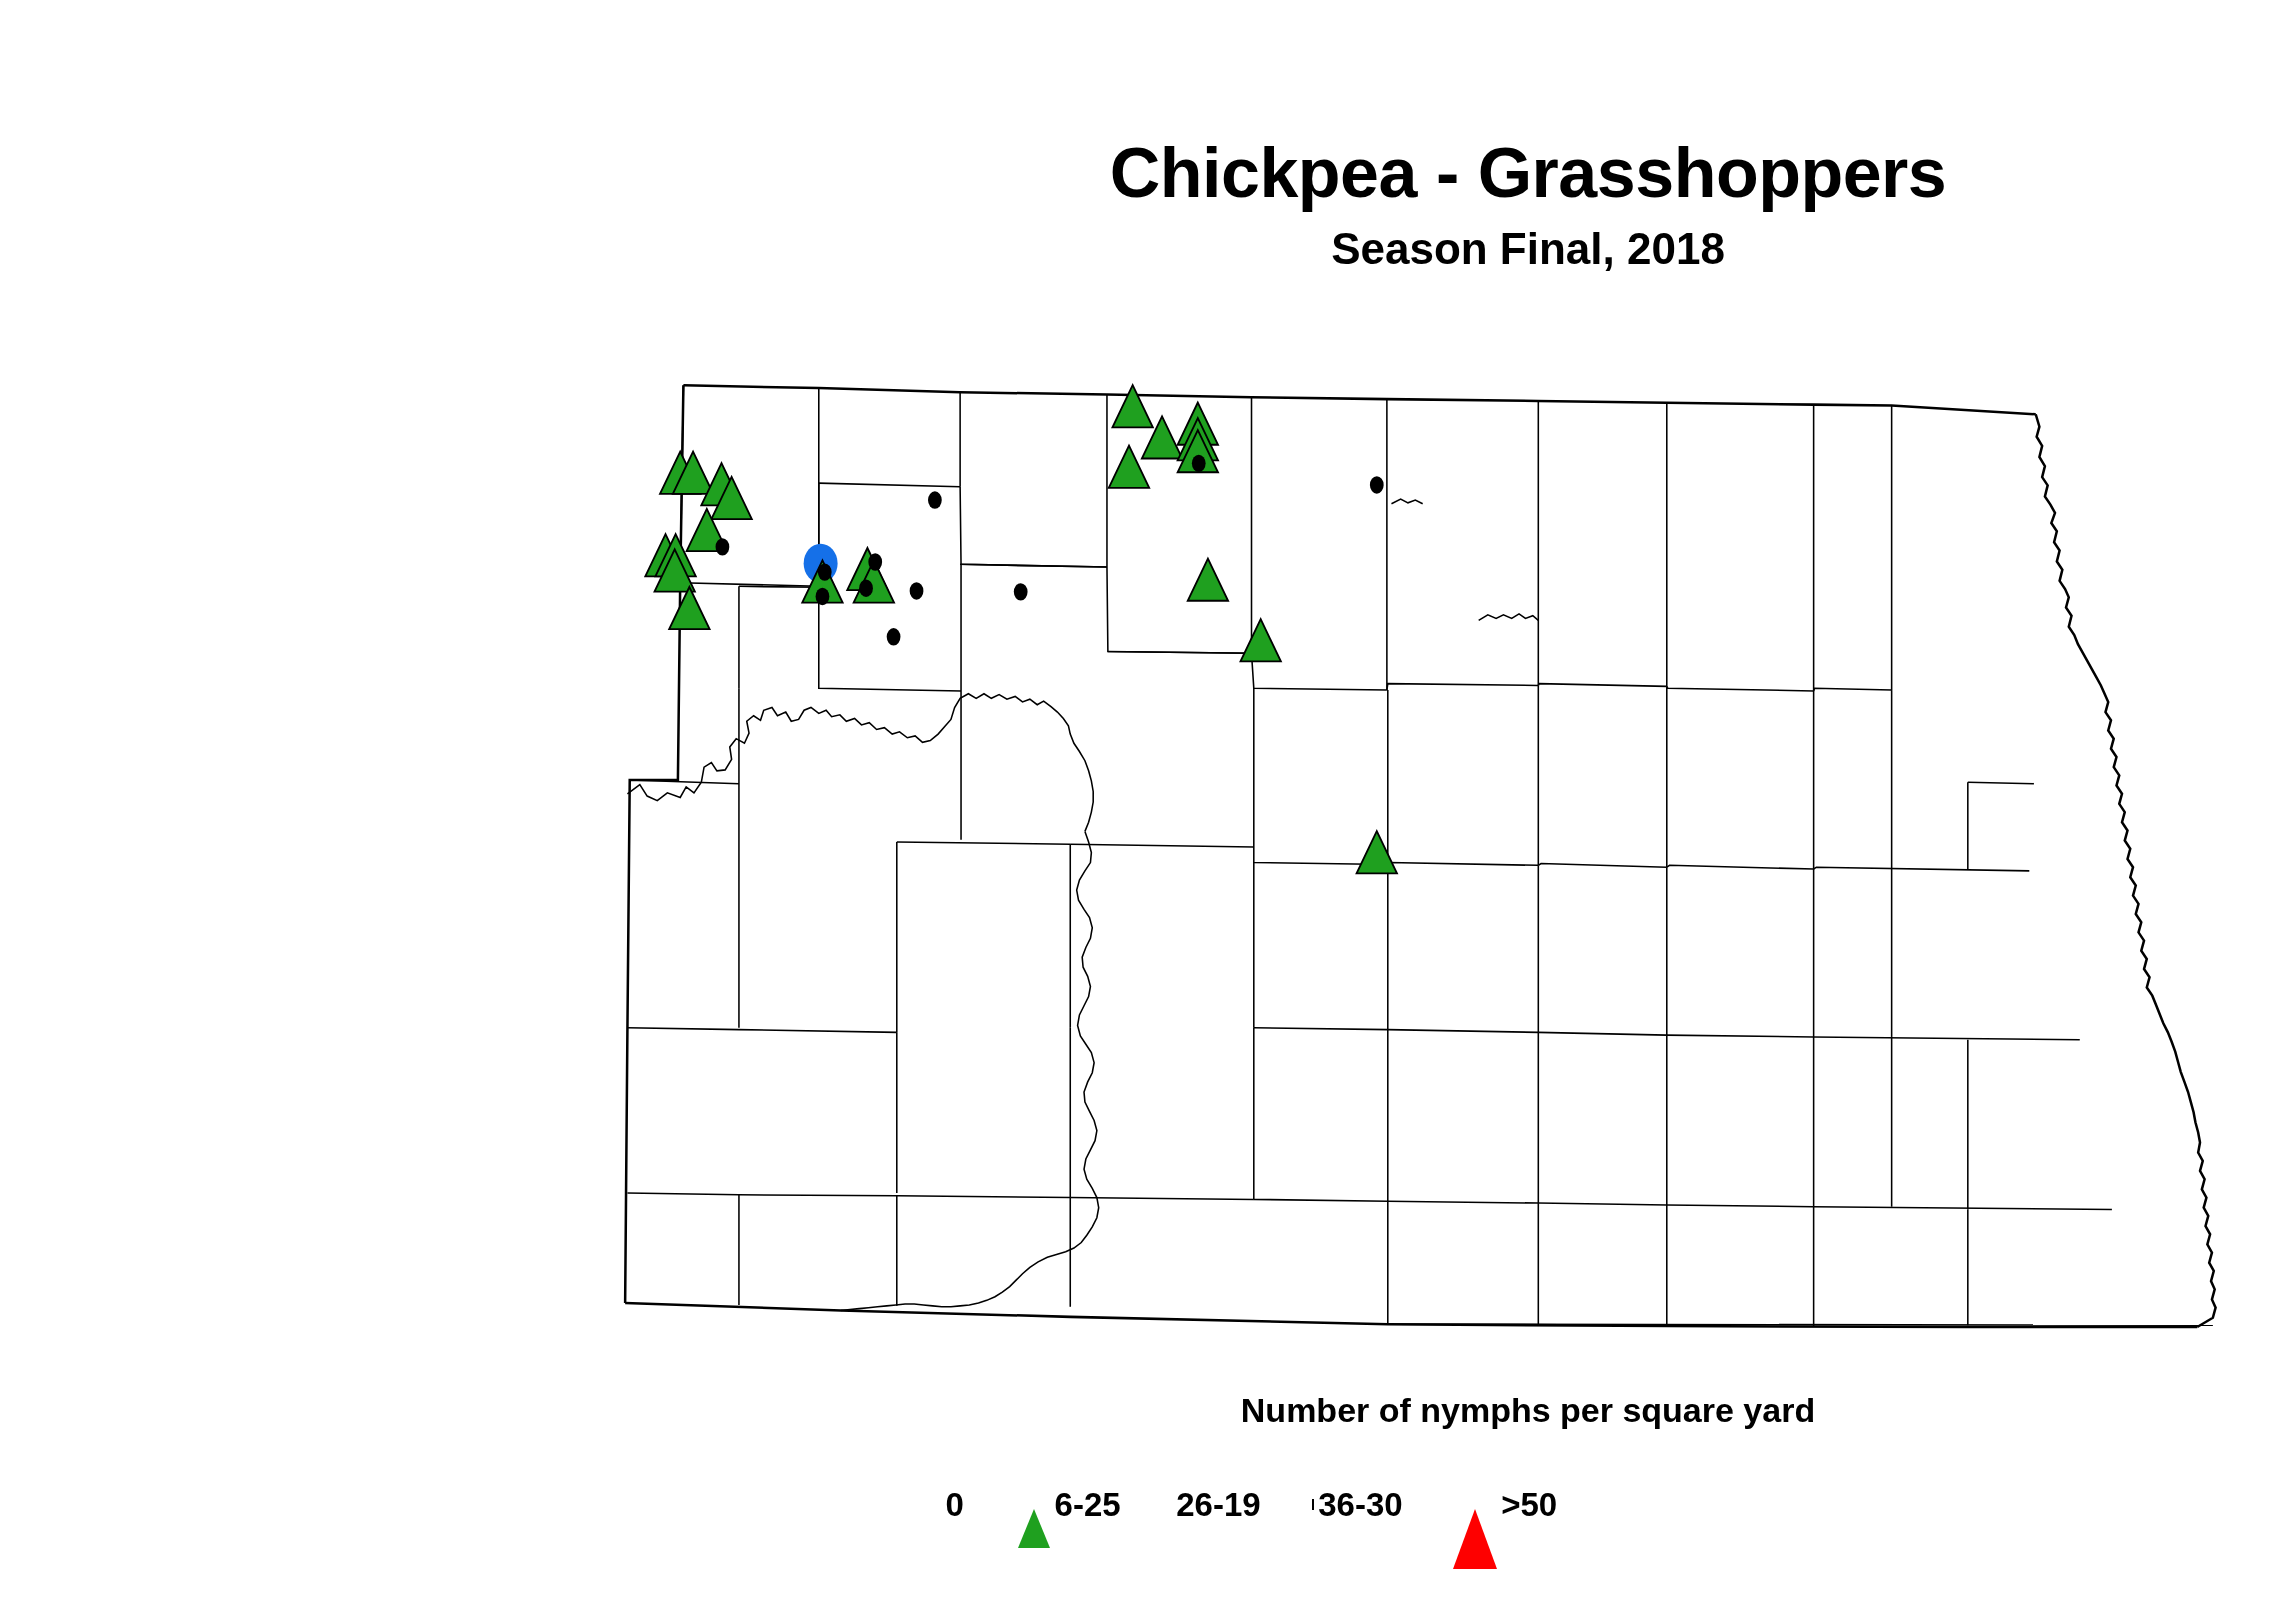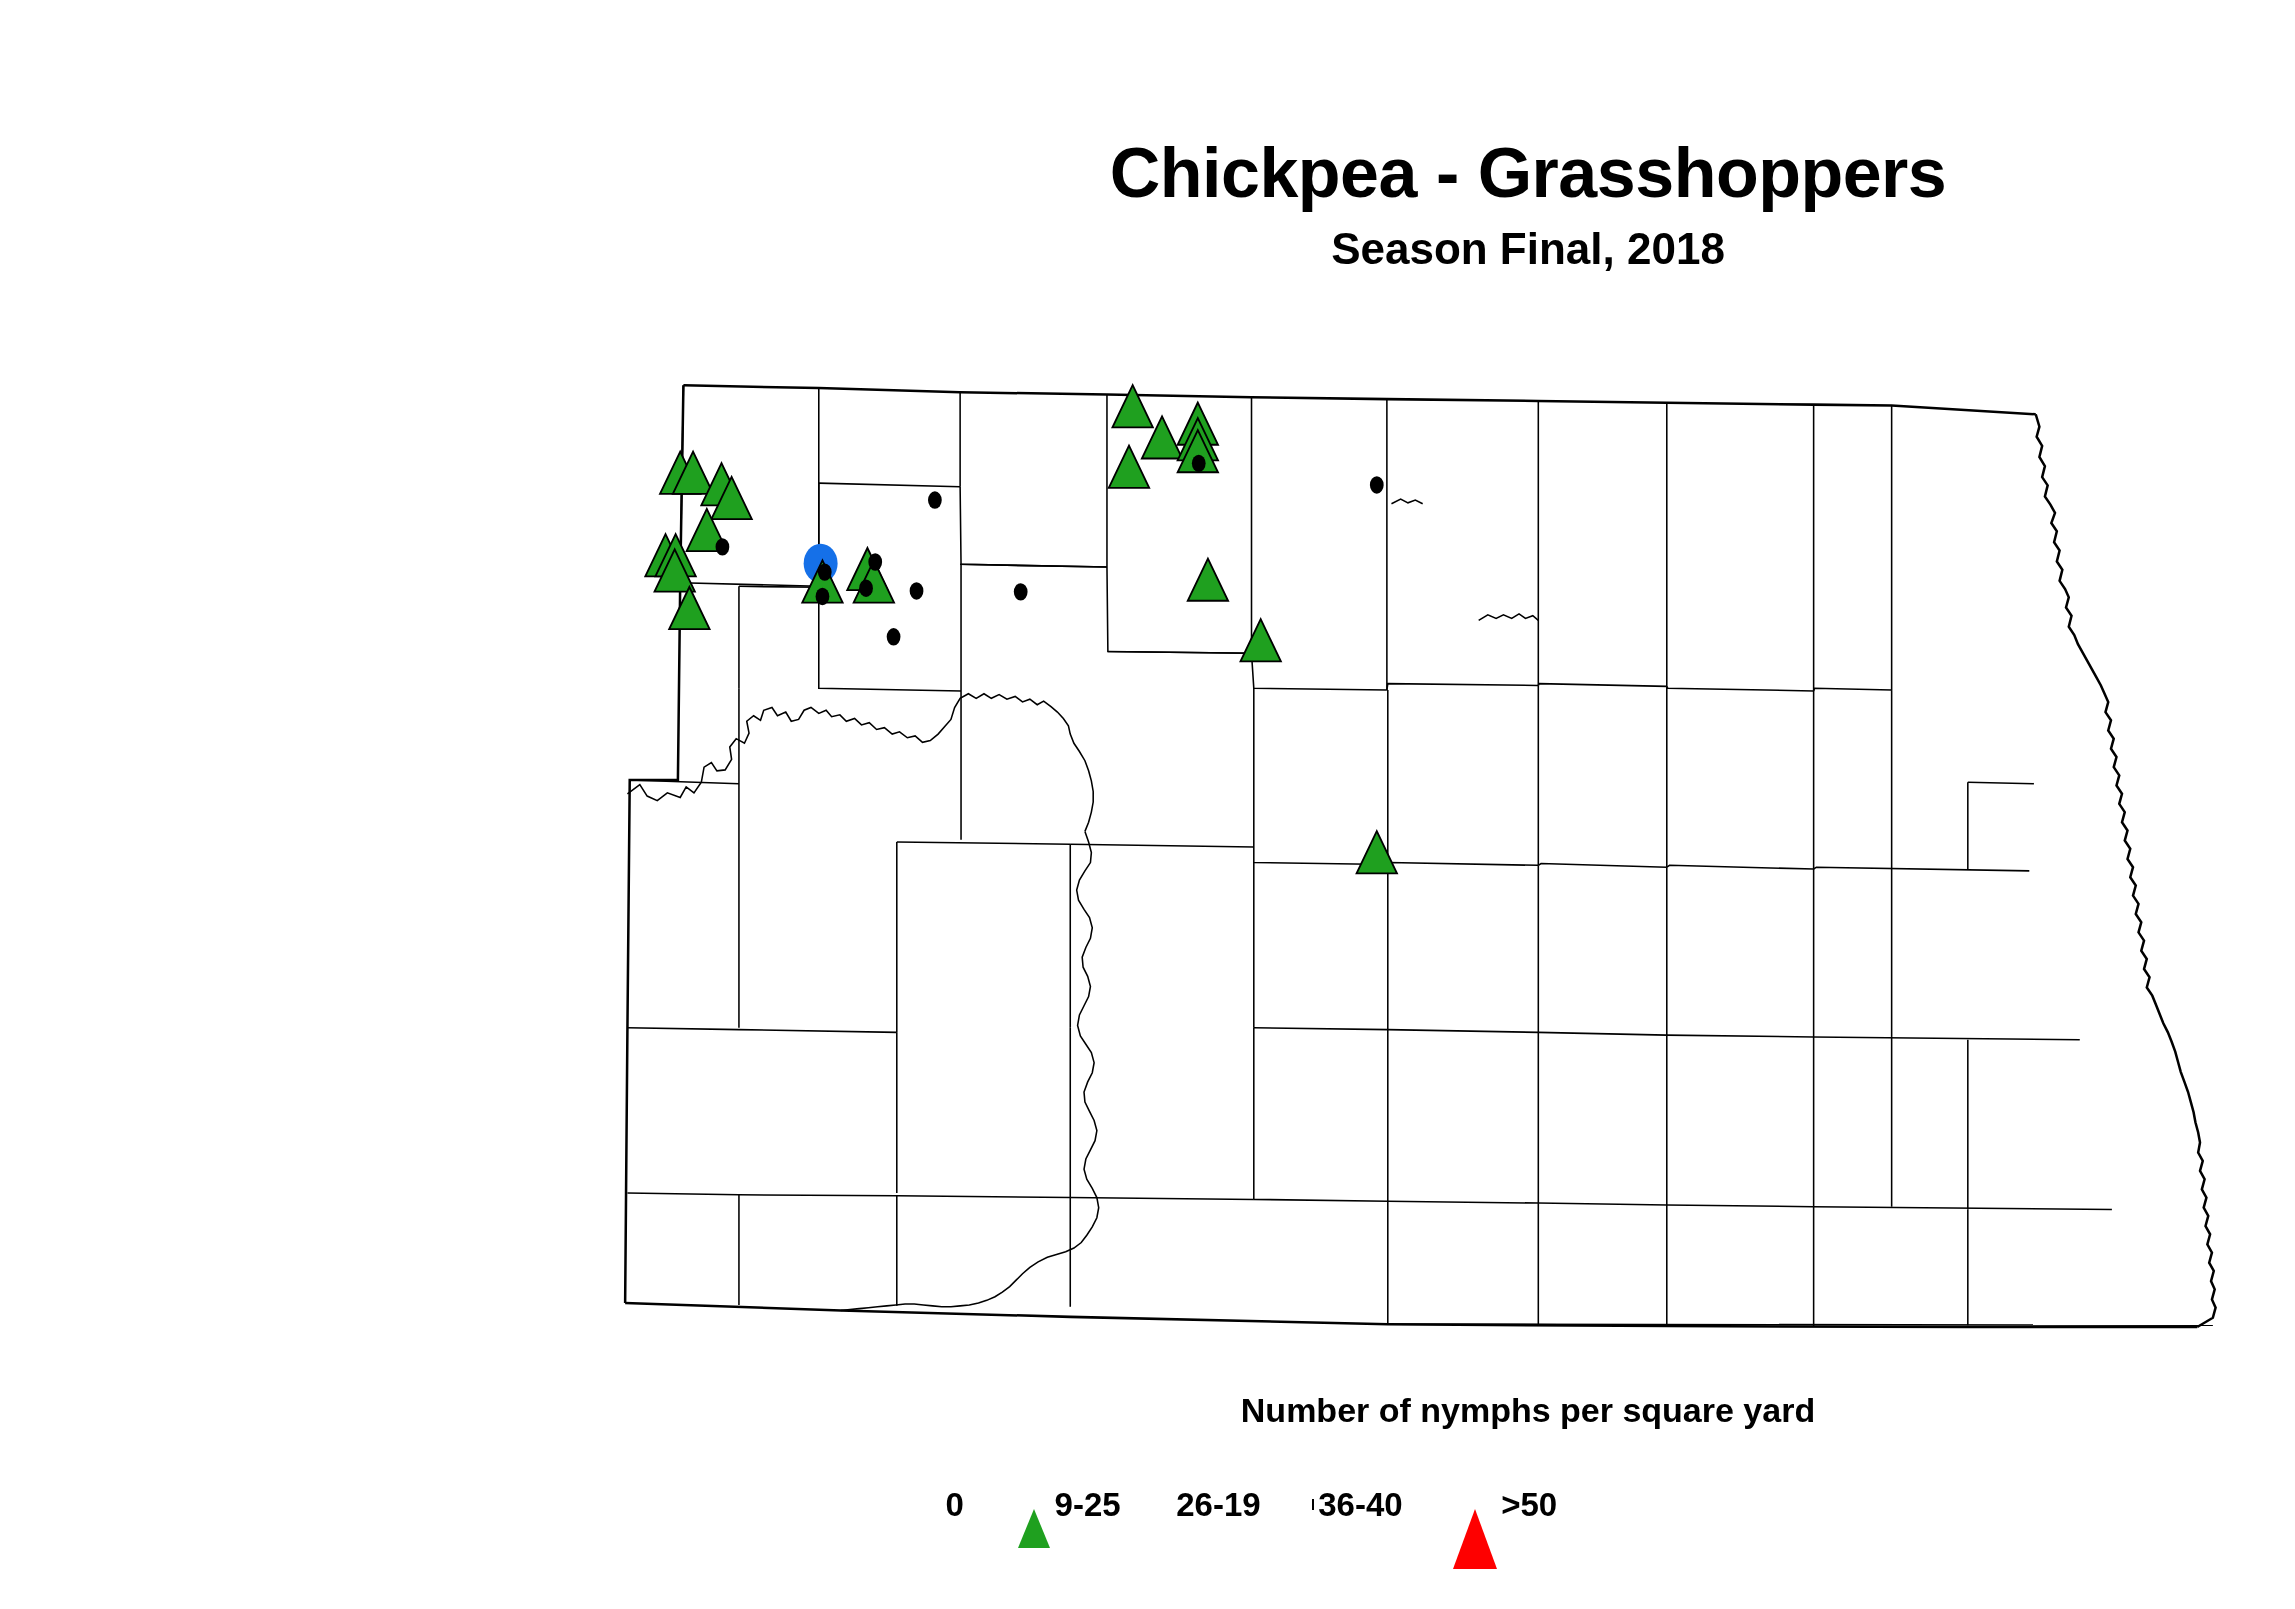--- a/index.html
+++ b/index.html
@@ -355,33 +355,33 @@
 
   <div id="legend-row">
     <div class="legend-item">
       <span class="sw"><span class="sw-dot"></span></span>
       <span class="lg-label">0</span>
     </div>
     <div class="gap-a"></div>
 
     <div class="legend-item">
       <span class="sw"><span class="sw-tri-green"></span></span>
-      <span class="lg-label">9-25</span>
+      <span class="lg-label">6-25</span>
     </div>
     <div class="gap-b"></div>
 
     <div class="legend-item">
       <span class="sw"><span class="sw-circle-blue"></span></span>
       <span class="lg-label">26-19</span>
     </div>
     <div class="gap-c"></div>
 
     <div class="legend-item">
       <span class="sw"><span class="sw-square-yellow"></span></span>
-      <span class="lg-label">36-40</span>
+      <span class="lg-label">36-30</span>
     </div>
     <div class="gap-d"></div>
 
     <div class="legend-item">
       <span class="sw"><span class="sw-tri-red"></span></span>
       <span class="lg-label">&gt;50</span>
     </div>
   </div>
 
 </div>

